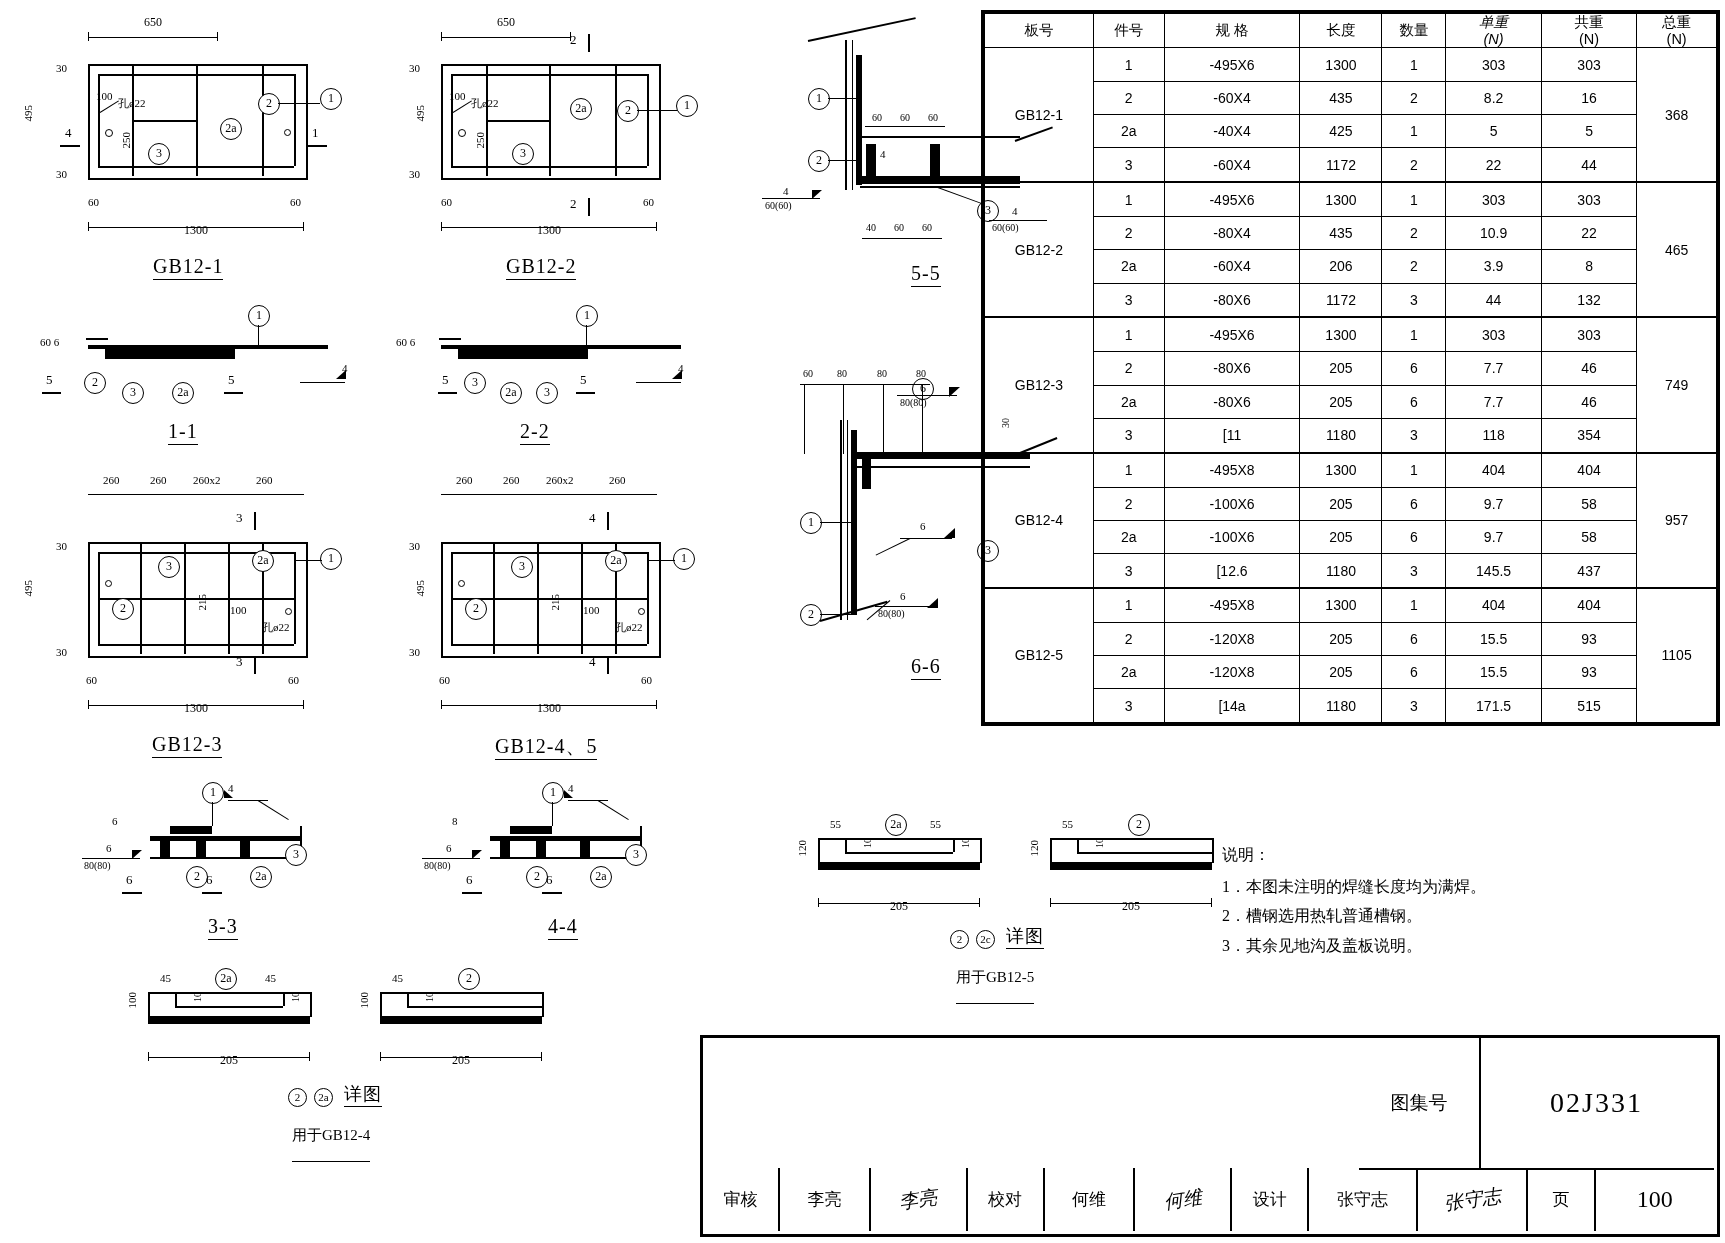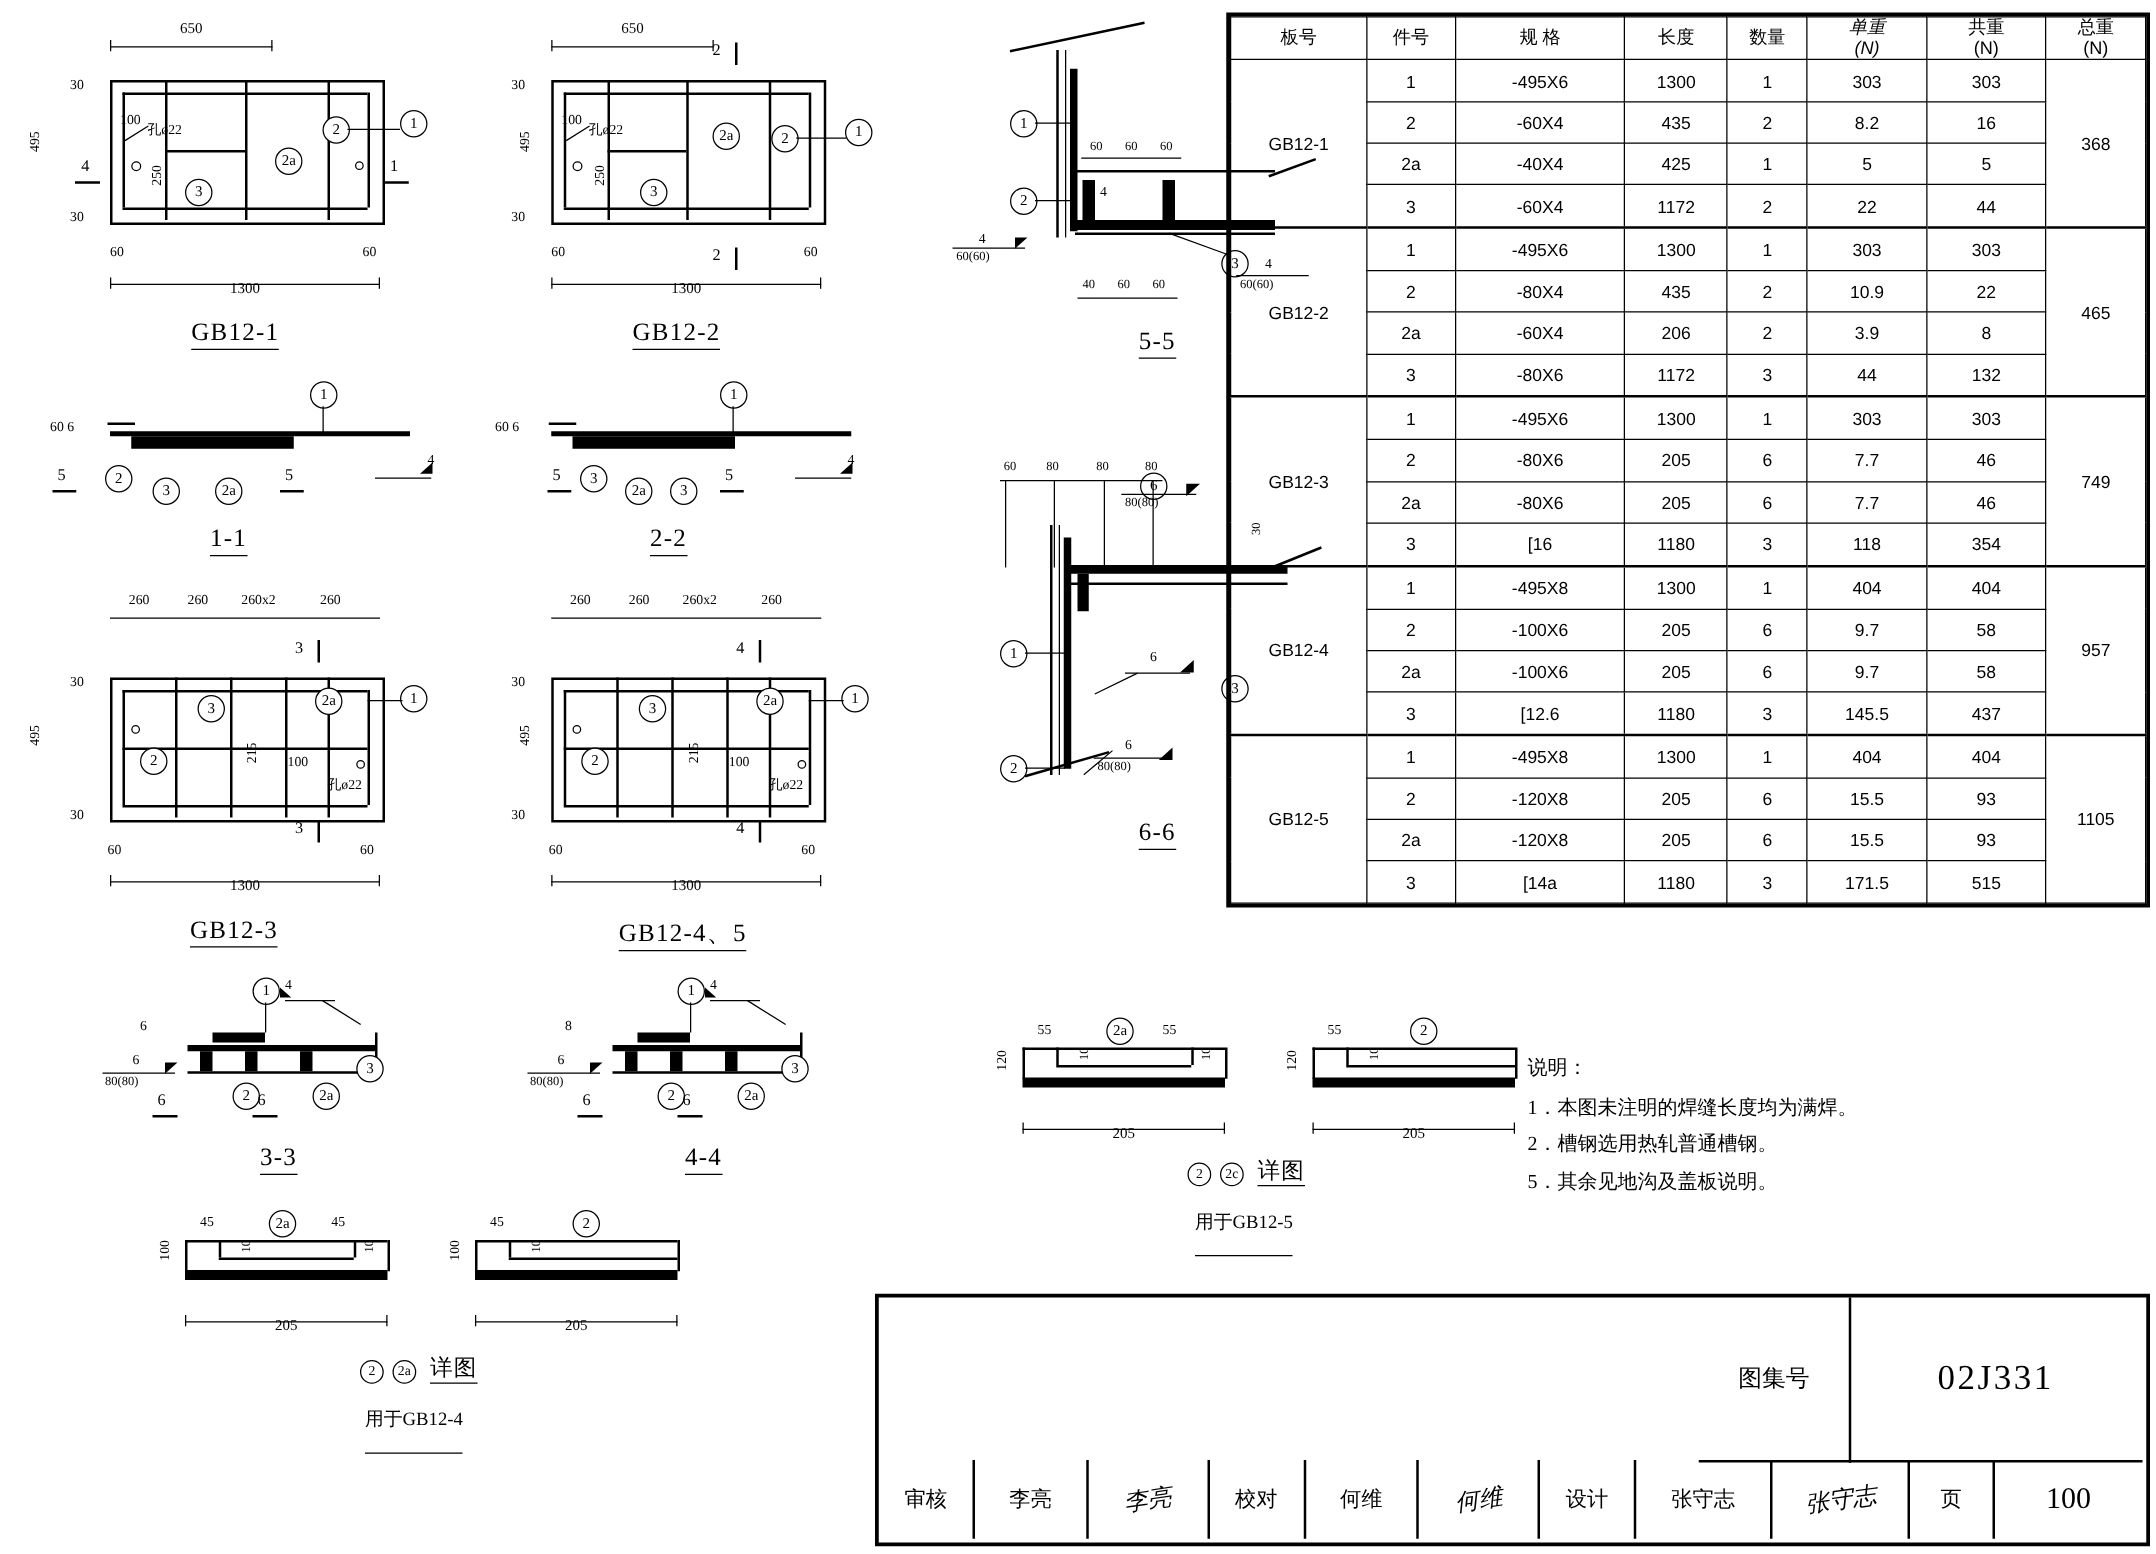--- a/index.html
+++ b/index.html
@@ -665,21 +665,21 @@
           <tr>
             <td>2a</td>
             <td>-80X6</td>
             <td>205</td>
             <td>6</td>
             <td>7.7</td>
             <td>46</td>
           </tr>
           <tr>
             <td>3</td>
-            <td>[16</td>
+            <td>[11</td>
             <td>1180</td>
             <td>3</td>
             <td>118</td>
             <td>354</td>
           </tr>
           <tr class="rowsep">
             <td rowspan="4" class="grp">GB12-4</td>
             <td>1</td>
             <td>-495X8</td>
             <td>1300</td>
@@ -747,21 +747,21 @@
             <td>515</td>
           </tr>
         </tbody>
     </table>
   </div>
 
   <div class="notes">
     <div class="n0">说明：</div>
     <div class="ni">1．本图未注明的焊缝长度均为满焊。</div>
     <div class="ni">2．槽钢选用热轧普通槽钢。</div>
-    <div class="ni">5．其余见地沟及盖板说明。</div>
+    <div class="ni">3．其余见地沟及盖板说明。</div>
   </div>
 
   <div class="tb">
     <div class="inner">
       <div class="rtop">
         <div class="l">图集号</div>
         <div class="r">02J331</div>
       </div>
       <div class="brow">
         <div class="c" style="width:76px;">审核</div>

